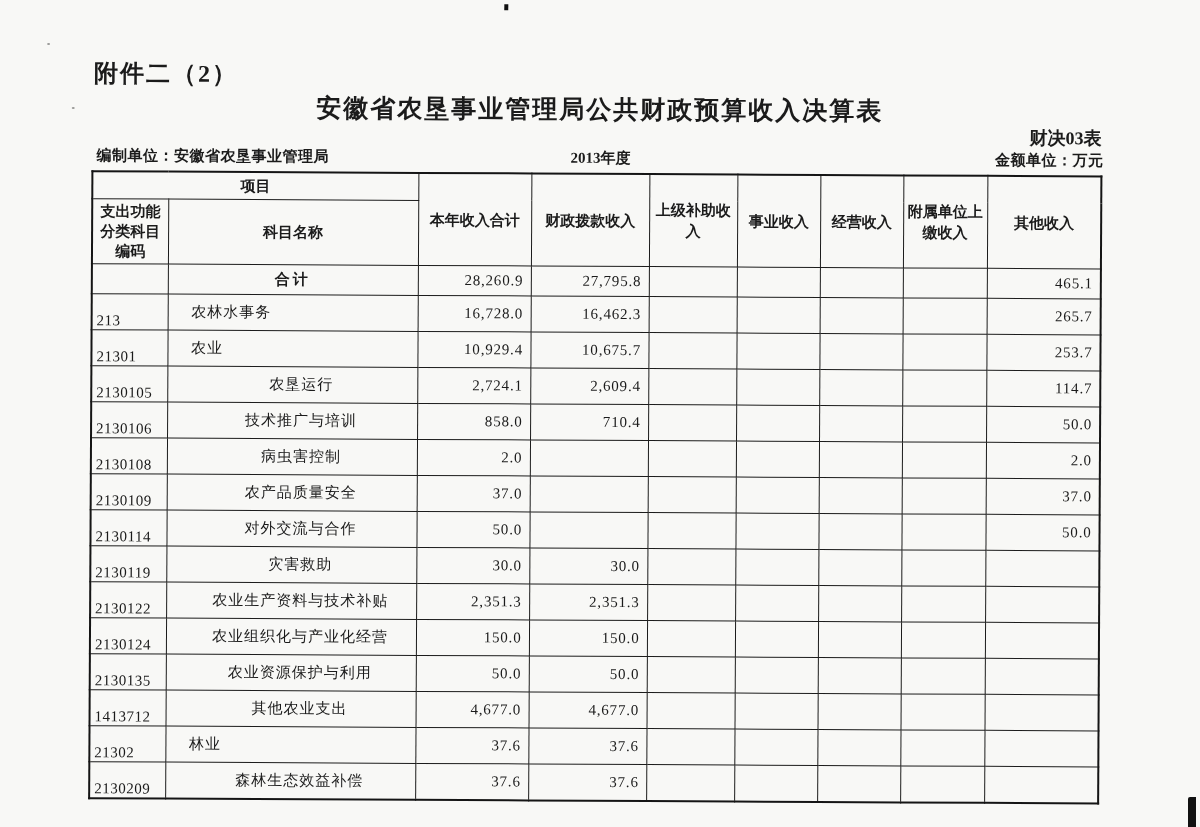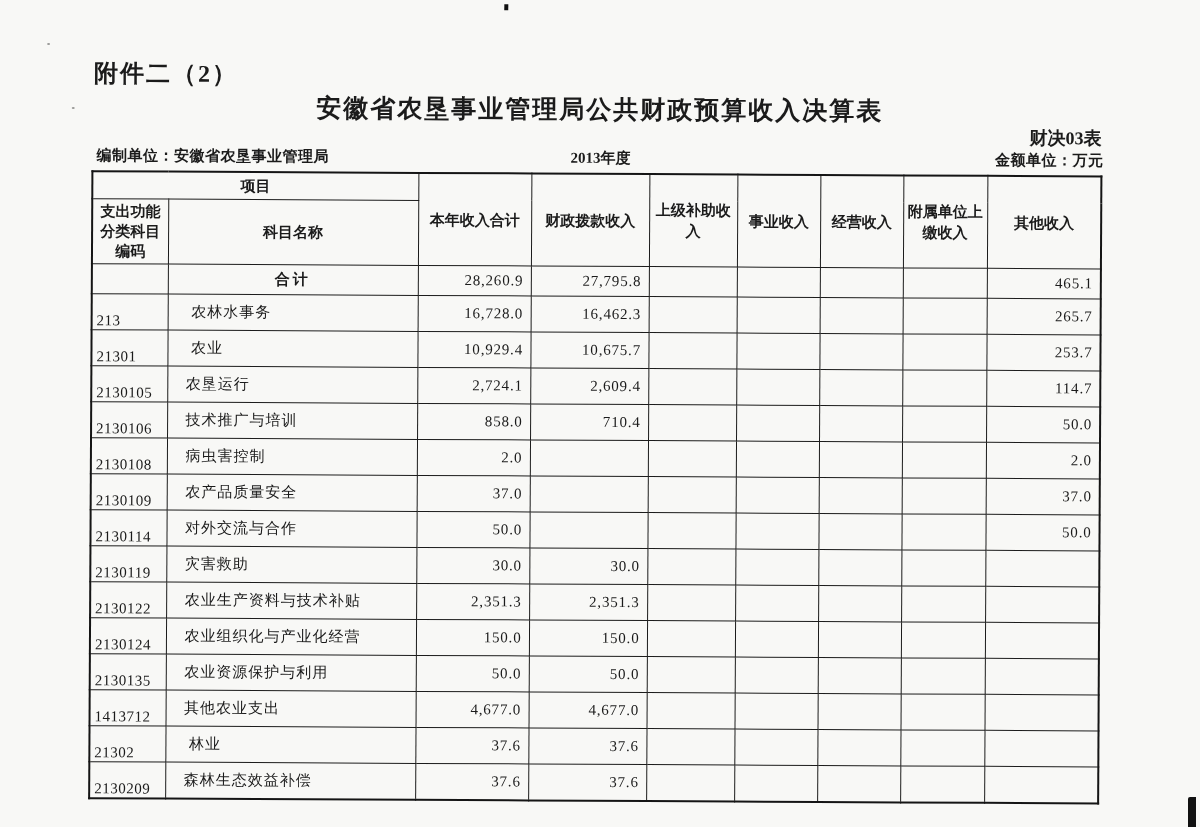--- a/index.html
+++ b/index.html
@@ -68,21 +68,21 @@
   }
   tr.hdr-row-1 { height: 27px; }
   tr.hdr-row-2 { height: 64px; }
   tr.data-row  { height: 29.5px; }
   td.code-cell { text-align: left; padding: 18px 0 0 4px; letter-spacing: 0.5px; }
   td.code-cell.boxes { padding: 0; }
   .code-boxes { display: flex; height: 100%; width: 74px; }
   .code-box { width: 24.6px; height: 100%; border-right: 1.6px solid #1c1c1c; }
   td.name-cell { text-align: left; padding-left: 23px; letter-spacing: 1px; }
   td.name-cell.level-total { text-align: center; padding-left: 0; font-weight: 600; letter-spacing: 3px; }
-  td.name-cell.level-l2 { padding-left: 18px; }
+  td.name-cell.level-l2 { padding-left: 18px; text-align: center; }
   td.num-cell { text-align: right; padding-right: 7px; letter-spacing: 0.8px; }
 
   .artifact { position: absolute; background: #111; }
   .speck { position: absolute; background: #9a9a98; border-radius: 50%; }
 </style>
 </head>
 <body>
 
 <div class="sheet">
 

